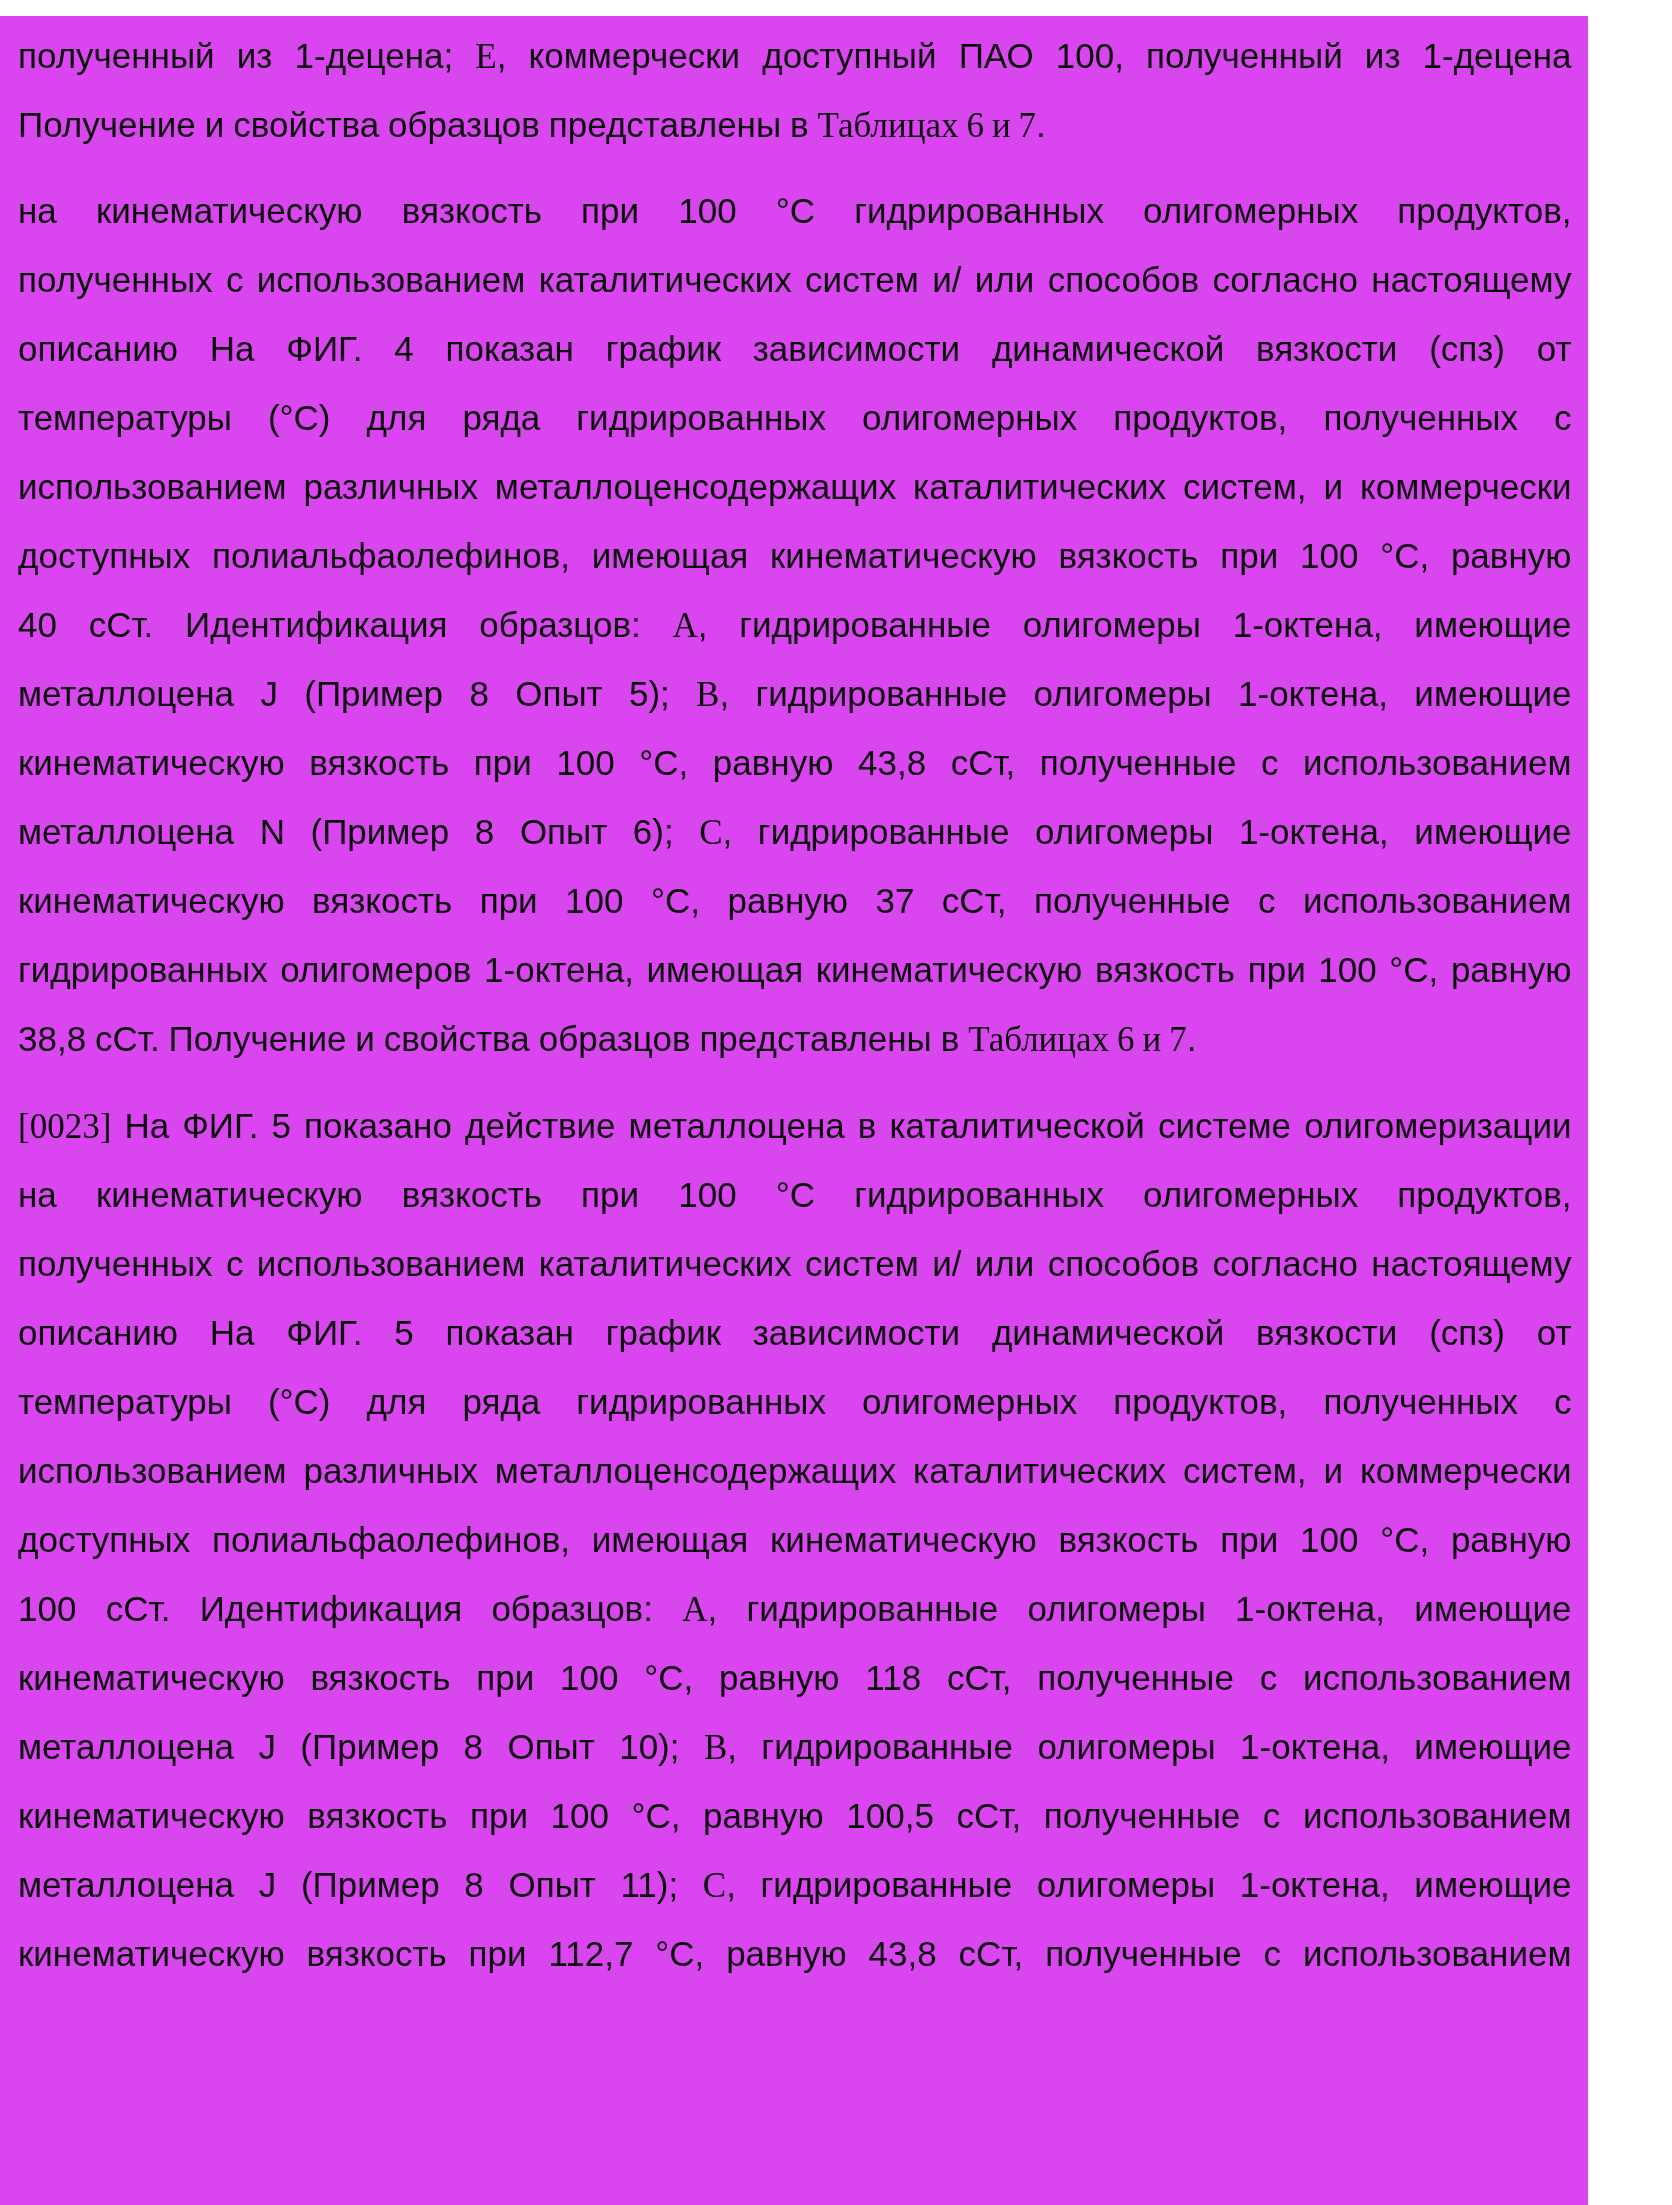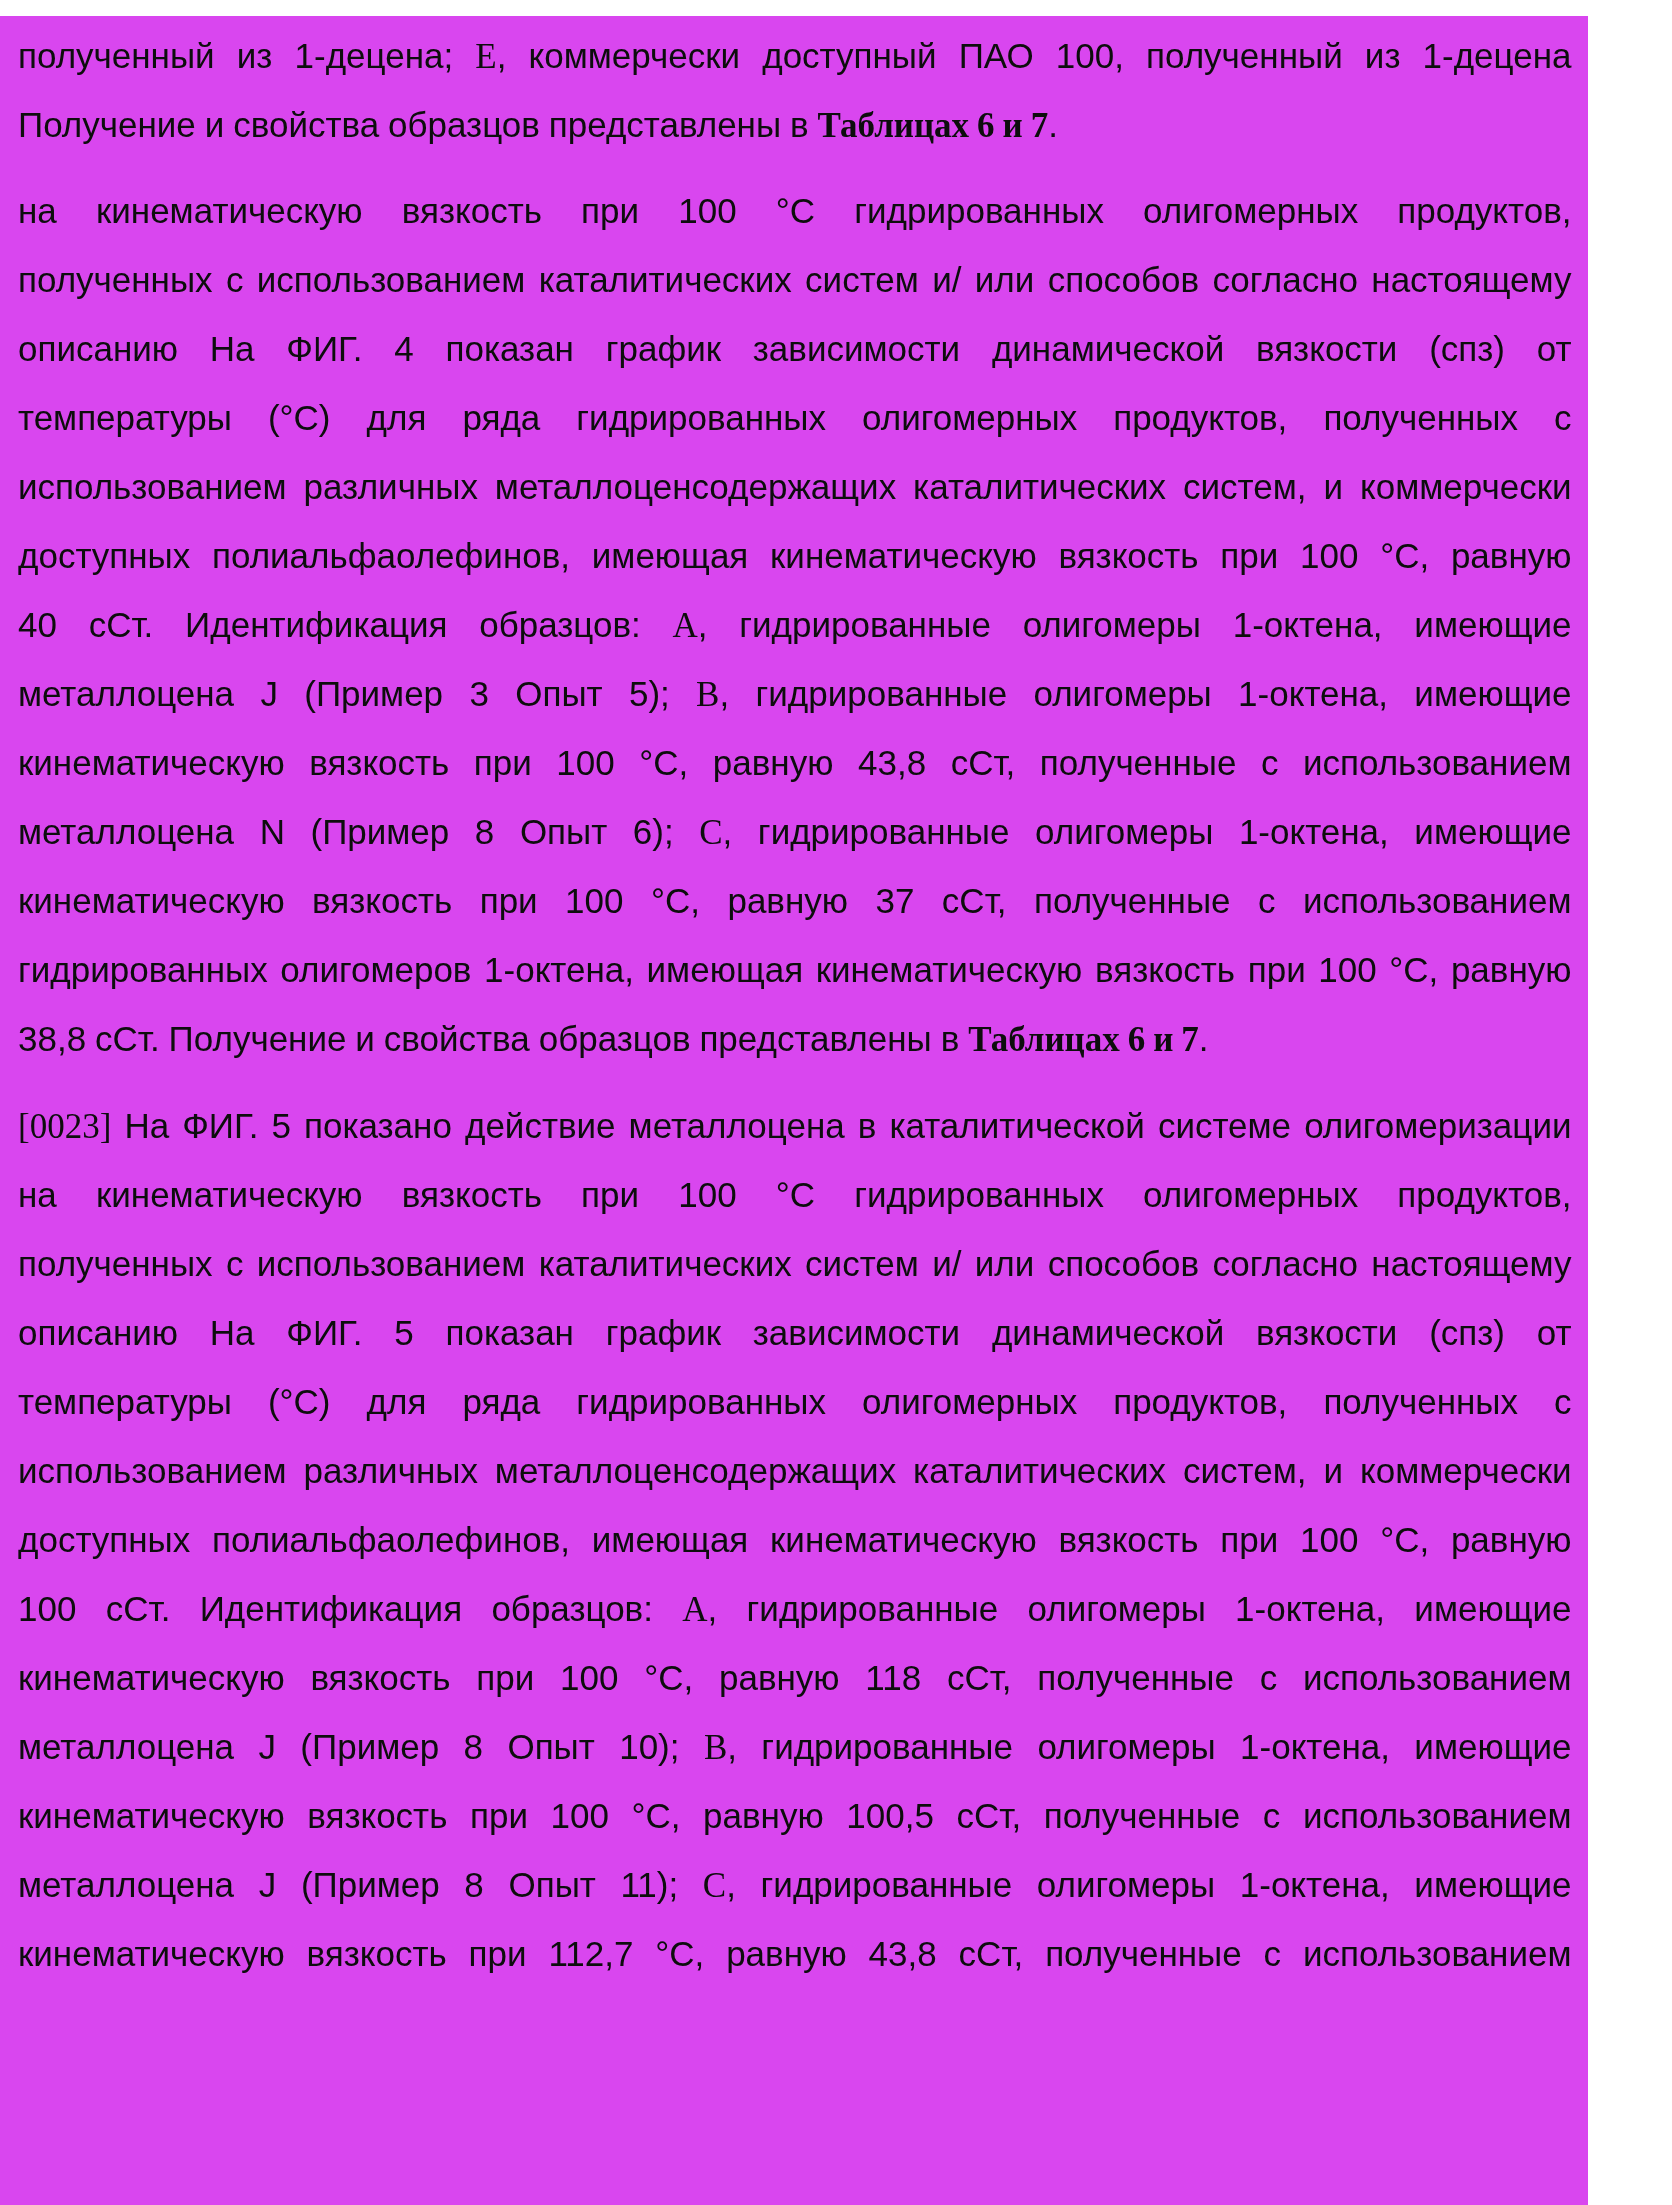--- a/index.html
+++ b/index.html
@@ -40,41 +40,41 @@
   }
   .line-last {
     text-align-last: left;
   }
   .seg { display: inline; }
   .seg-serif {
     font-family: "Liberation Serif", "DejaVu Serif", serif;
   }
   .seg-boldserif {
     font-family: "Liberation Serif", "DejaVu Serif", serif;
-    font-weight: bold;
+    font-weight: normal;
   }
 </style>
 </head>
 <body>
 
 <div class="page">
   <div>
       <div class="paragraph">
         <div class="line"><span class="seg">полученный из 1-децена; </span><span class="seg seg-serif">Е</span><span class="seg">, коммерчески доступный ПАО 100, полученный из 1-децена</span></div>
         <div class="line line-last"><span class="seg">Получение и свойства образцов представлены в </span><span class="seg seg-boldserif">Таблицах 6 и 7</span><span class="seg">.</span></div>
       </div>
       <div class="paragraph">
         <div class="line"><span class="seg">на кинематическую вязкость при 100 °С гидрированных олигомерных продуктов,</span></div>
         <div class="line"><span class="seg">полученных с использованием каталитических систем и/ или способов согласно настоящему</span></div>
         <div class="line"><span class="seg">описанию На ФИГ. 4 показан график зависимости динамической вязкости (спз) от</span></div>
         <div class="line"><span class="seg">температуры (°С) для ряда гидрированных олигомерных продуктов, полученных с</span></div>
         <div class="line"><span class="seg">использованием различных металлоценсодержащих каталитических систем, и коммерчески</span></div>
         <div class="line"><span class="seg">доступных полиальфаолефинов, имеющая кинематическую вязкость при 100 °С, равную</span></div>
         <div class="line"><span class="seg">40 сСт. Идентификация образцов: </span><span class="seg seg-serif">А</span><span class="seg">, гидрированные олигомеры 1-октена, имеющие</span></div>
-        <div class="line"><span class="seg">металлоцена J (Пример 3 Опыт 5); </span><span class="seg seg-serif">В</span><span class="seg">, гидрированные олигомеры 1-октена, имеющие</span></div>
+        <div class="line"><span class="seg">металлоцена J (Пример 8 Опыт 5); </span><span class="seg seg-serif">В</span><span class="seg">, гидрированные олигомеры 1-октена, имеющие</span></div>
         <div class="line"><span class="seg">кинематическую вязкость при 100 °С, равную 43,8 сСт, полученные с использованием</span></div>
         <div class="line"><span class="seg">металлоцена N (Пример 8 Опыт 6); </span><span class="seg seg-serif">С</span><span class="seg">, гидрированные олигомеры 1-октена, имеющие</span></div>
         <div class="line"><span class="seg">кинематическую вязкость при 100 °С, равную 37 сСт, полученные с использованием</span></div>
         <div class="line"><span class="seg">гидрированных олигомеров 1-октена, имеющая кинематическую вязкость при 100 °С, равную</span></div>
         <div class="line line-last"><span class="seg">38,8 сСт. Получение и свойства образцов представлены в </span><span class="seg seg-boldserif">Таблицах 6 и 7</span><span class="seg">.</span></div>
       </div>
       <div class="paragraph">
         <div class="line"><span class="seg seg-serif">[0023]</span><span class="seg"> На ФИГ. 5 показано действие металлоцена в каталитической системе олигомеризации</span></div>
         <div class="line"><span class="seg">на кинематическую вязкость при 100 °С гидрированных олигомерных продуктов,</span></div>
         <div class="line"><span class="seg">полученных с использованием каталитических систем и/ или способов согласно настоящему</span></div>

